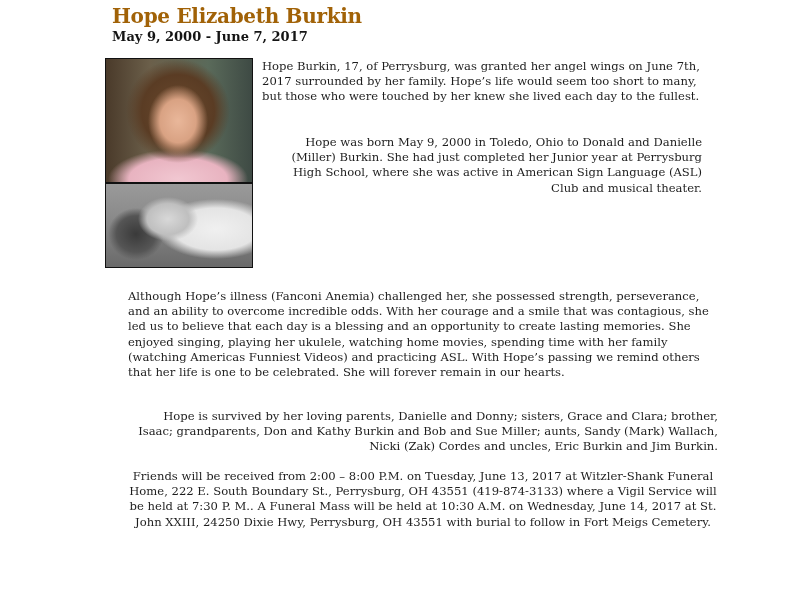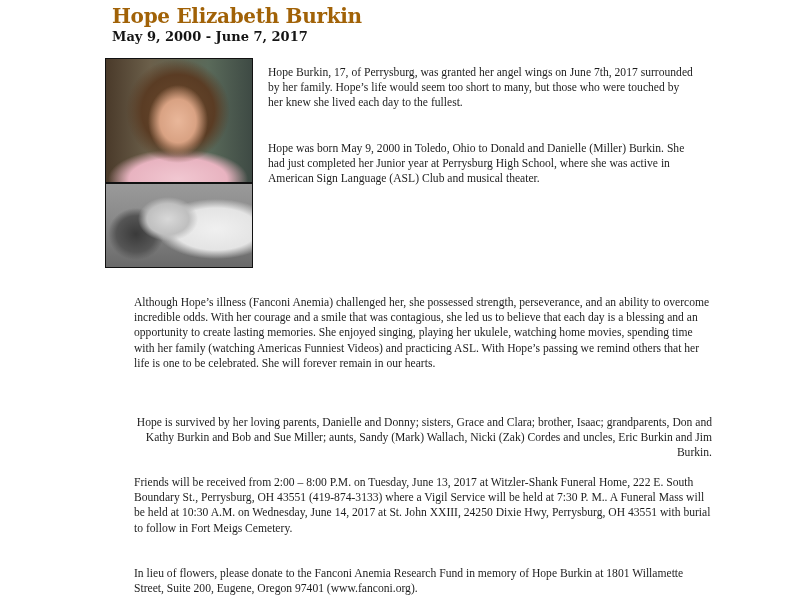--- a/index.html
+++ b/index.html
@@ -19,47 +19,44 @@
       radial-gradient(ellipse 52px 52px at 72px 52px, #6b4a2e 0%, #5a3c24 70%, rgba(90,60,36,0) 100%),
       radial-gradient(ellipse 70px 30px at 72px 120px, #f1c7d1 0%, #e8b3c0 70%, rgba(232,179,192,0) 100%),
       linear-gradient(90deg, #4a3a2a 0%, #6b5f4a 30%, #5a6a5a 70%, #3e4a44 100%); }
   .photo-bw { top: 125px; height: 83px;
     background:
       radial-gradient(ellipse 30px 22px at 62px 35px, #d8d8d8 0%, #bfbfbf 70%, rgba(191,191,191,0) 100%),
       radial-gradient(ellipse 60px 30px at 110px 45px, #f0f0f0 0%, #e4e4e4 70%, rgba(228,228,228,0) 100%),
       radial-gradient(ellipse 28px 26px at 30px 50px, #3a3a3a 0%, #555 70%, rgba(85,85,85,0) 100%),
       linear-gradient(180deg, #9a9a9a 0%, #8a8a8a 40%, #6a6a6a 100%); }
   .text-block { position: absolute; font-size: 11.6px; line-height: 15.2px; color: #1d1d1d; }
-  .text-block p { margin: 6px; font-family: Liberation Serif, serif; }
+  .text-block p { margin: 0; }
   .para-right { left: 262px; width: 440px; }
   .para-full { left: 128px; width: 590px; }
 </style>
 </head>
 <body>
 
 <div class="page">
   <div class="title">Hope Elizabeth Burkin</div>
   <div class="dates">May 9, 2000 - June 7, 2017</div>
 
   <div class="photo-frame">
     <div class="photo photo-color" title="Color portrait of smiling girl with headband"></div>
     <div class="photo photo-bw" title="Black and white photo of girl lying down"></div>
   </div>
 
   <div class="text-block para-right" style="top:59px;">
     <p>Hope Burkin, 17, of Perrysburg, was granted her angel wings on June 7th, 2017 surrounded by her family. Hope’s life would seem too short to many, but those who were touched by her knew she lived each day to the fullest.</p>
   </div>
-  <div class="text-block para-right" style="top:135px;">
+  <div class="text-block para-right" style="top:135px;text-align:right;">
     <p>Hope was born May 9, 2000 in Toledo, Ohio to Donald and Danielle (Miller) Burkin. She had just completed her Junior year at Perrysburg High School, where she was active in American Sign Language (ASL) Club and musical theater.</p>
   </div>
   <div class="text-block para-full" style="top:289px;">
     <p>Although Hope’s illness (Fanconi Anemia) challenged her, she possessed strength, perseverance, and an ability to overcome incredible odds. With her courage and a smile that was contagious, she led us to believe that each day is a blessing and an opportunity to create lasting memories. She enjoyed singing, playing her ukulele, watching home movies, spending time with her family (watching Americas Funniest Videos) and practicing ASL. With Hope’s passing we remind others that her life is one to be celebrated. She will forever remain in our hearts.</p>
   </div>
   <div class="text-block para-full" style="top:409px;text-align:right;">
     <p>Hope is survived by her loving parents, Danielle and Donny; sisters, Grace and Clara; brother, Isaac; grandparents, Don and Kathy Burkin and Bob and Sue Miller; aunts, Sandy (Mark) Wallach, Nicki (Zak) Cordes and uncles, Eric Burkin and Jim Burkin.</p>
   </div>
-  <div class="text-block para-full" style="top:469px;">
+  <div class="text-block para-full" style="top:469px;text-align:center;">
     <p>Friends will be received from 2:00 – 8:00 P.M. on Tuesday, June 13, 2017 at Witzler-Shank Funeral Home, 222 E. South Boundary St., Perrysburg, OH 43551 (419-874-3133) where a Vigil Service will be held at 7:30 P. M.. A Funeral Mass will be held at 10:30 A.M. on Wednesday, June 14, 2017 at St. John XXIII, 24250 Dixie Hwy, Perrysburg, OH 43551 with burial to follow in Fort Meigs Cemetery.</p>
-  </div>
-  <div class="text-block para-full" style="top:560px;">
-    <p>In lieu of flowers, please donate to the Fanconi Anemia Research Fund in memory of Hope Burkin at 1801 Willamette Street, Suite 200, Eugene, Oregon 97401 (www.fanconi.org).</p>
   </div>
 </div>
 
 </body></html>

